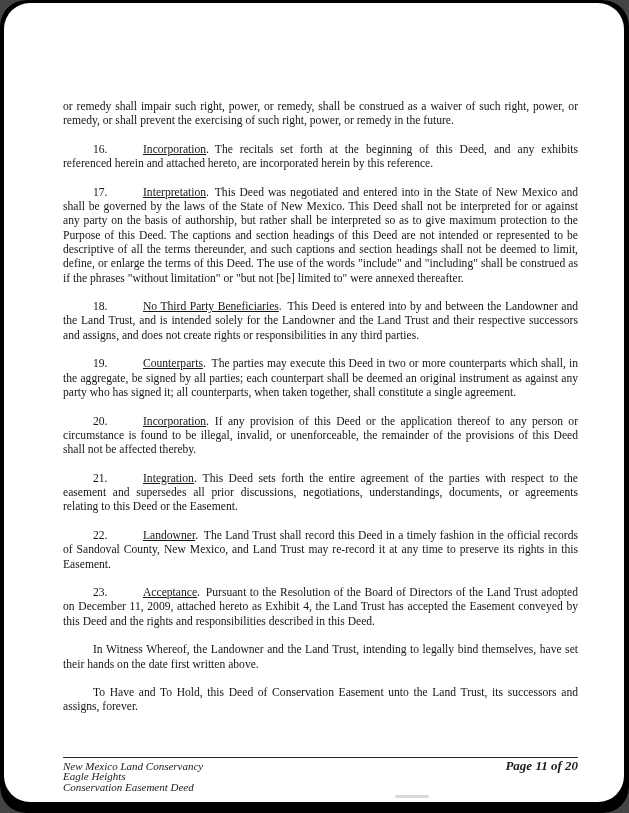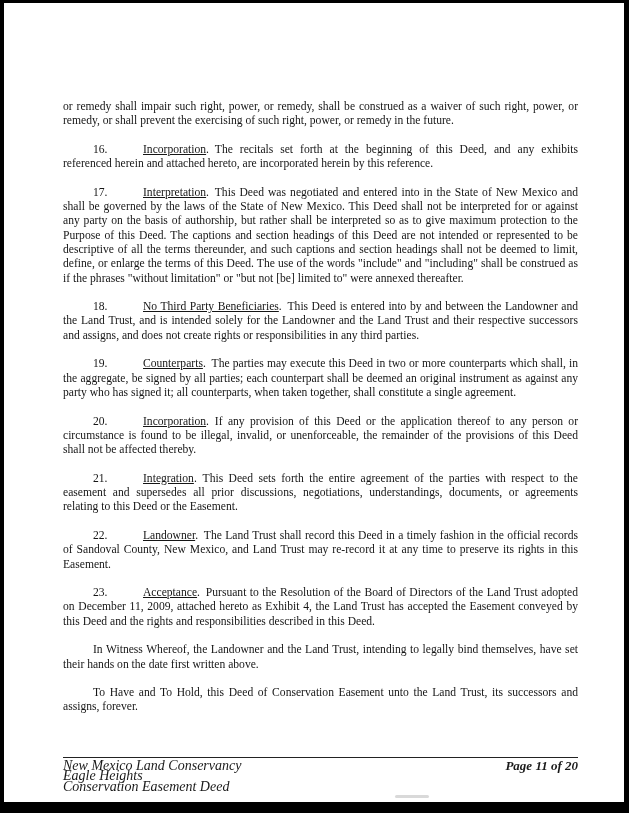--- a/index.html
+++ b/index.html
@@ -1,16 +1,16 @@
 <!DOCTYPE html>
 <html><head>
 <meta charset="utf-8">
 <style>
   html, body { margin: 0; padding: 0; background: #444; }
-  * { box-sizing: border-box; }
+  * { box-sizing: border-box; border-radius: 26px; }
 
   .scan-frame {
     position: relative;
     width: 629px;
     height: 813px;
     background: #000;
     overflow: hidden;
     margin: 0 auto;
     font-family: "Liberation Serif", "DejaVu Serif", serif;
   }
@@ -55,21 +55,21 @@
     border-top: 1px solid #222;
     height: 0;
     margin-bottom: 3px;
   }
   .footer-row {
     display: flex;
     justify-content: space-between;
     align-items: flex-start;
   }
   .footer-left {
-    font-size: 14px;
+    font-size: 11px;
     line-height: 10.3px;
     font-style: italic;
     color: #1a1a1a;
   }
   .footer-right {
     font-size: 13px;
     line-height: 10.3px;
     font-style: italic;
     font-weight: bold;
     color: #1a1a1a;

